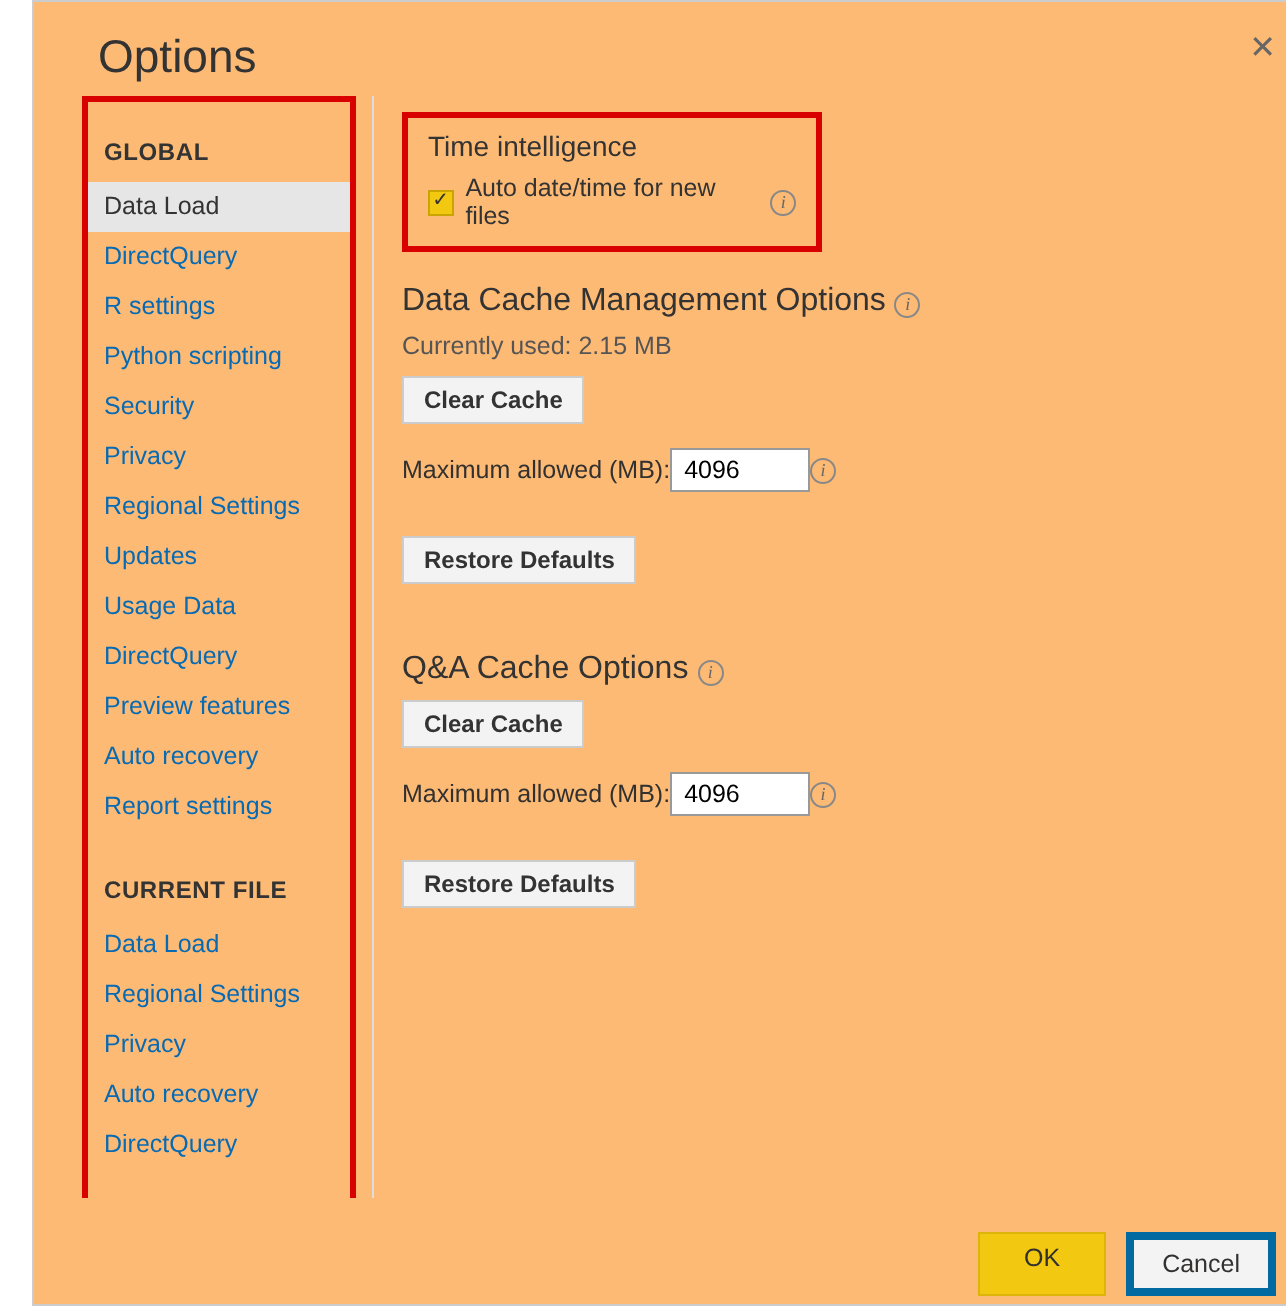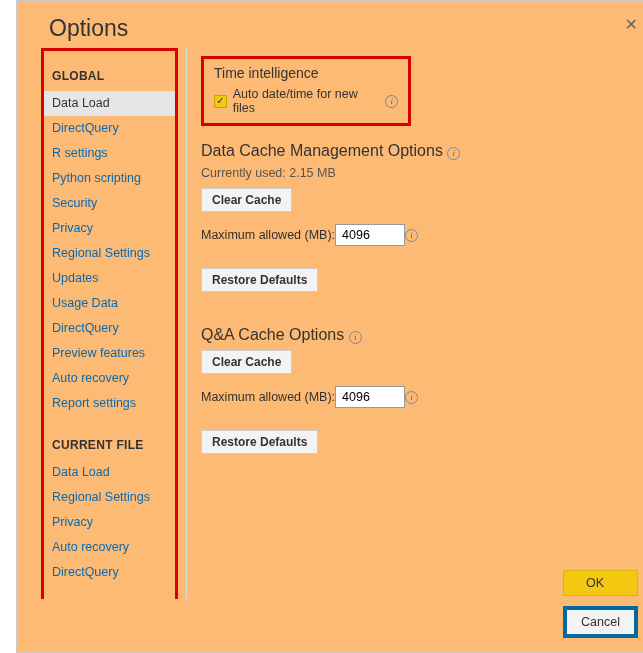--- a/index.html
+++ b/index.html
@@ -136,25 +136,24 @@
     font-size: 12.5px;
   }
   .num-input {
     width: 70px;
     padding: 3px 6px;
     border: 1px solid #999;
     font-size: 12.5px;
   }
   .footer {
     position: absolute;
-    bottom: 14px;
+    bottom: 4px;
     right: 20px;
     display: flex;
     gap: 10px;
-    flex-direction: column;
   }
   .btn-ok {
     background: #f2c811;
     border: 1px solid #dcb40a;
     padding: 5px 22px;
     font-size: 12.5px;
     cursor: pointer;
   }
   .btn-cancel {
     background: #f3f3f3;

